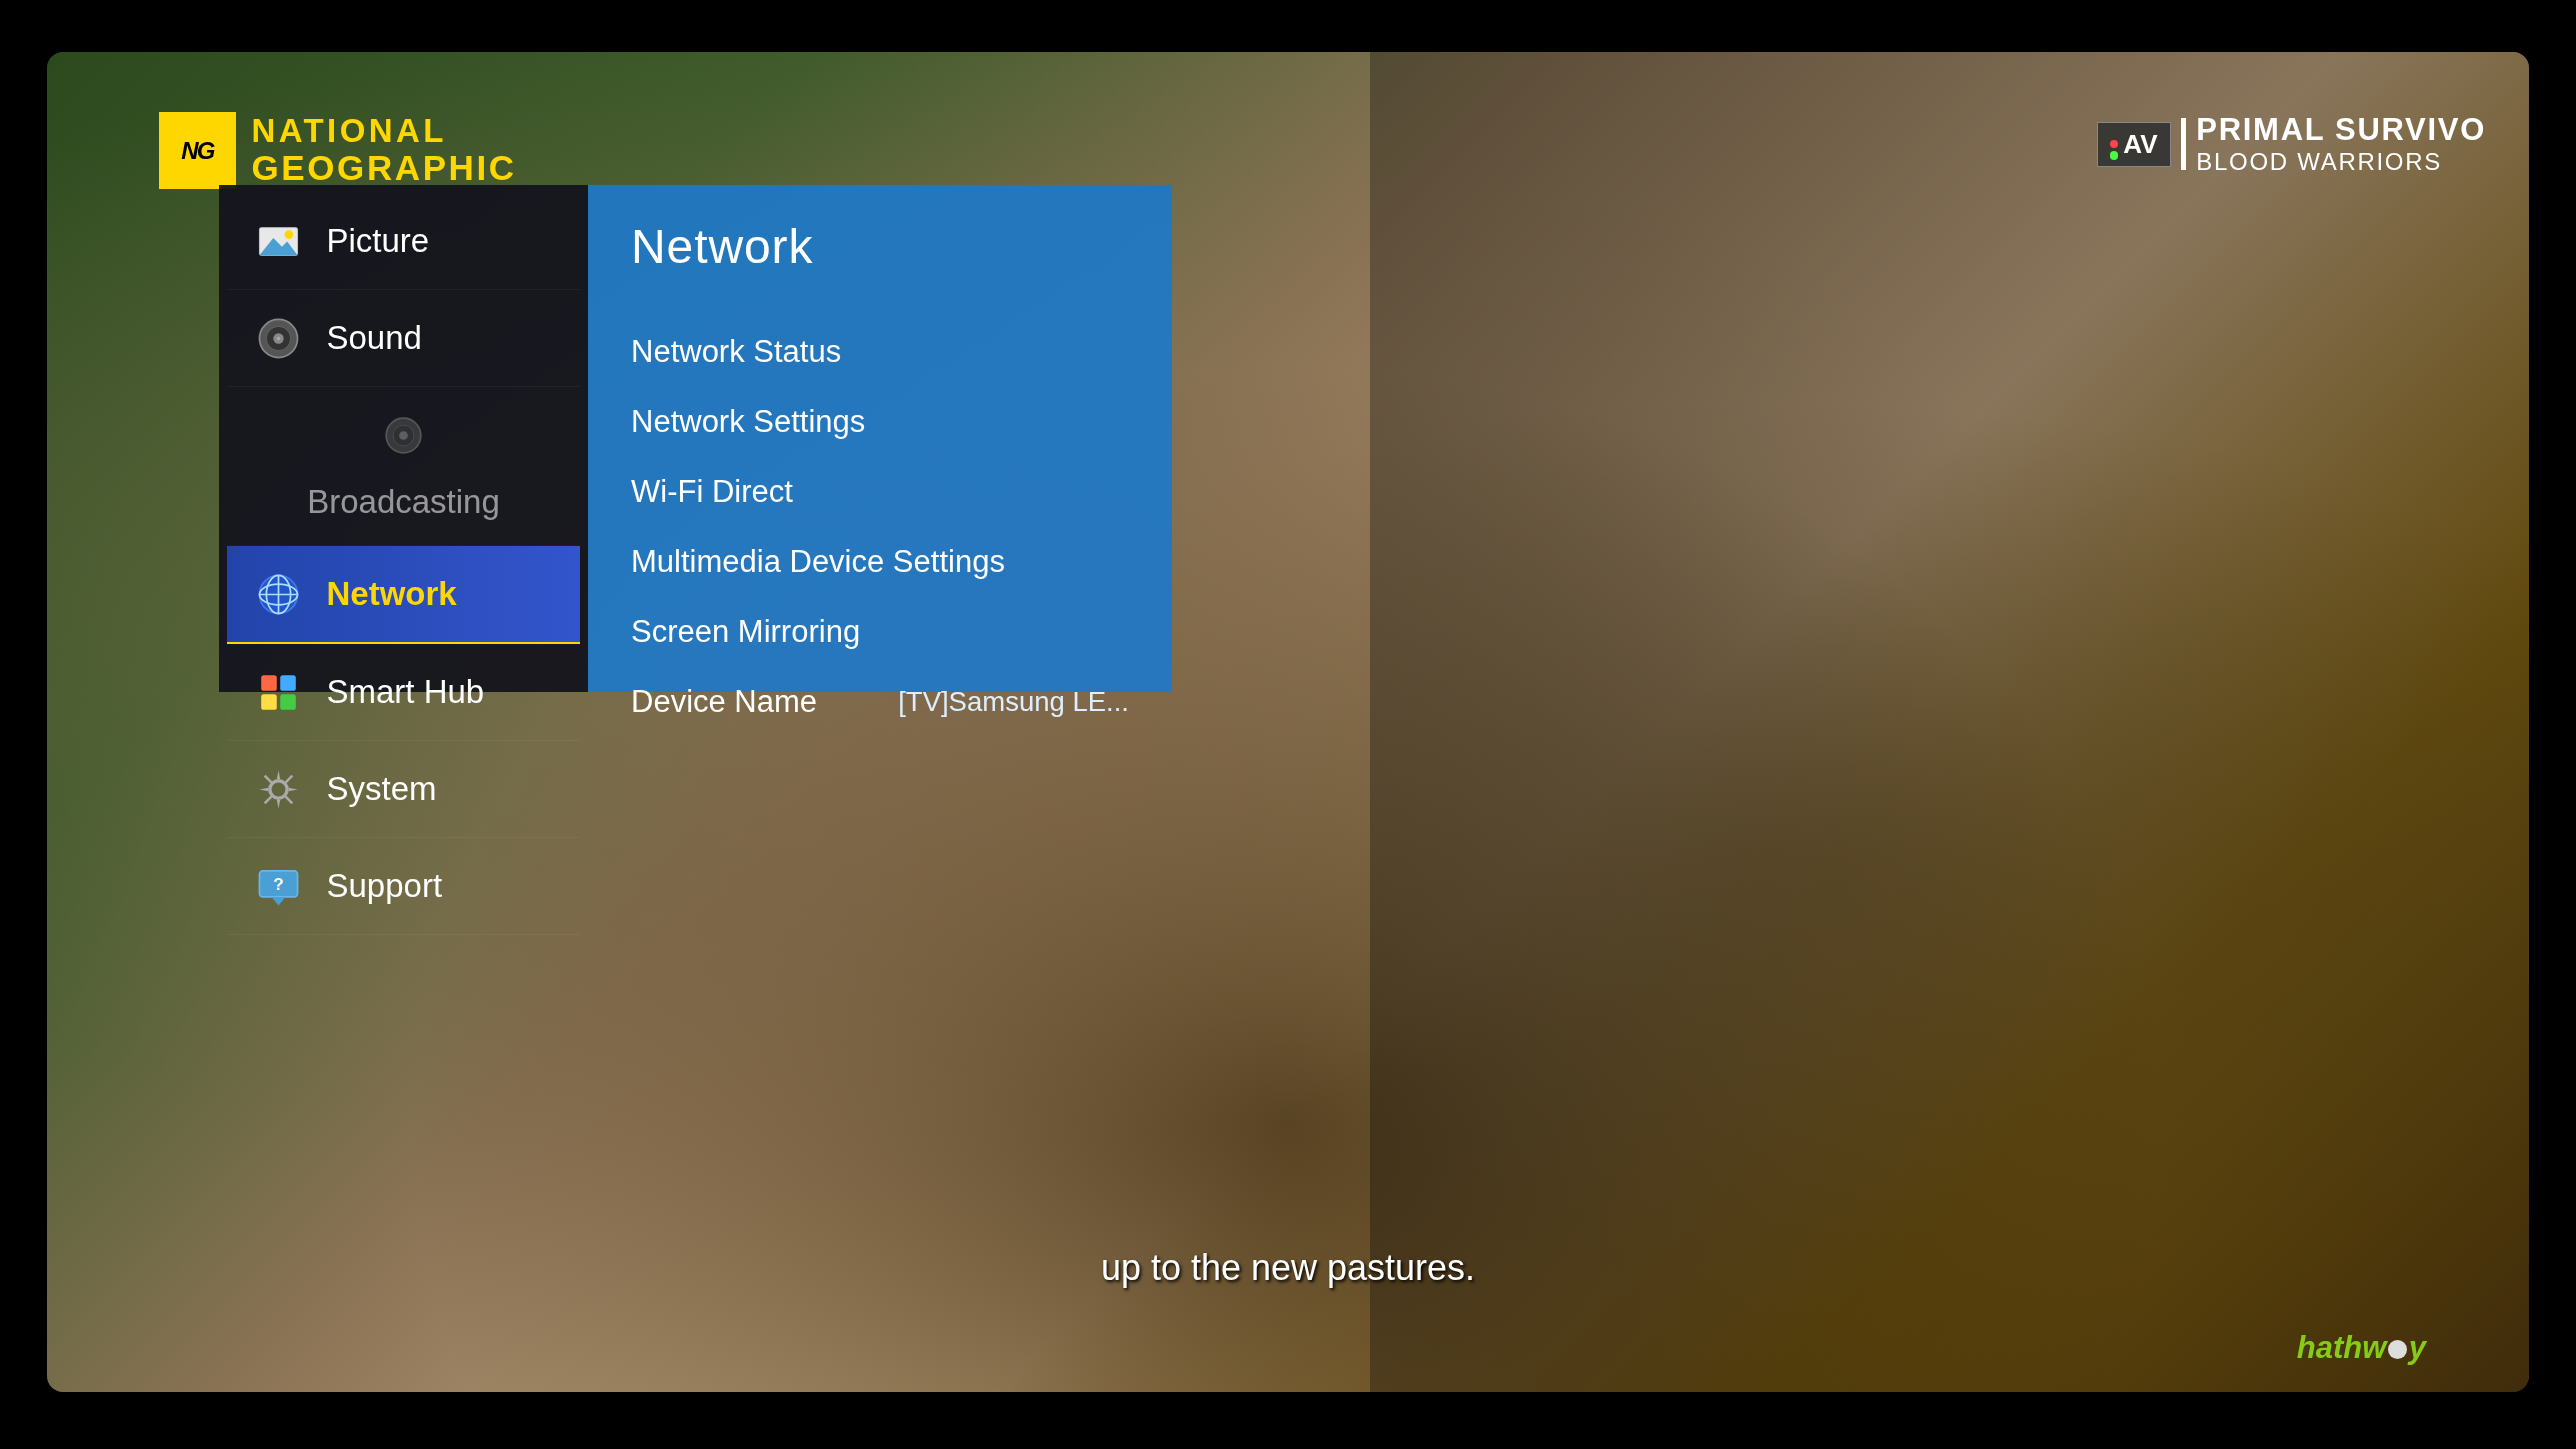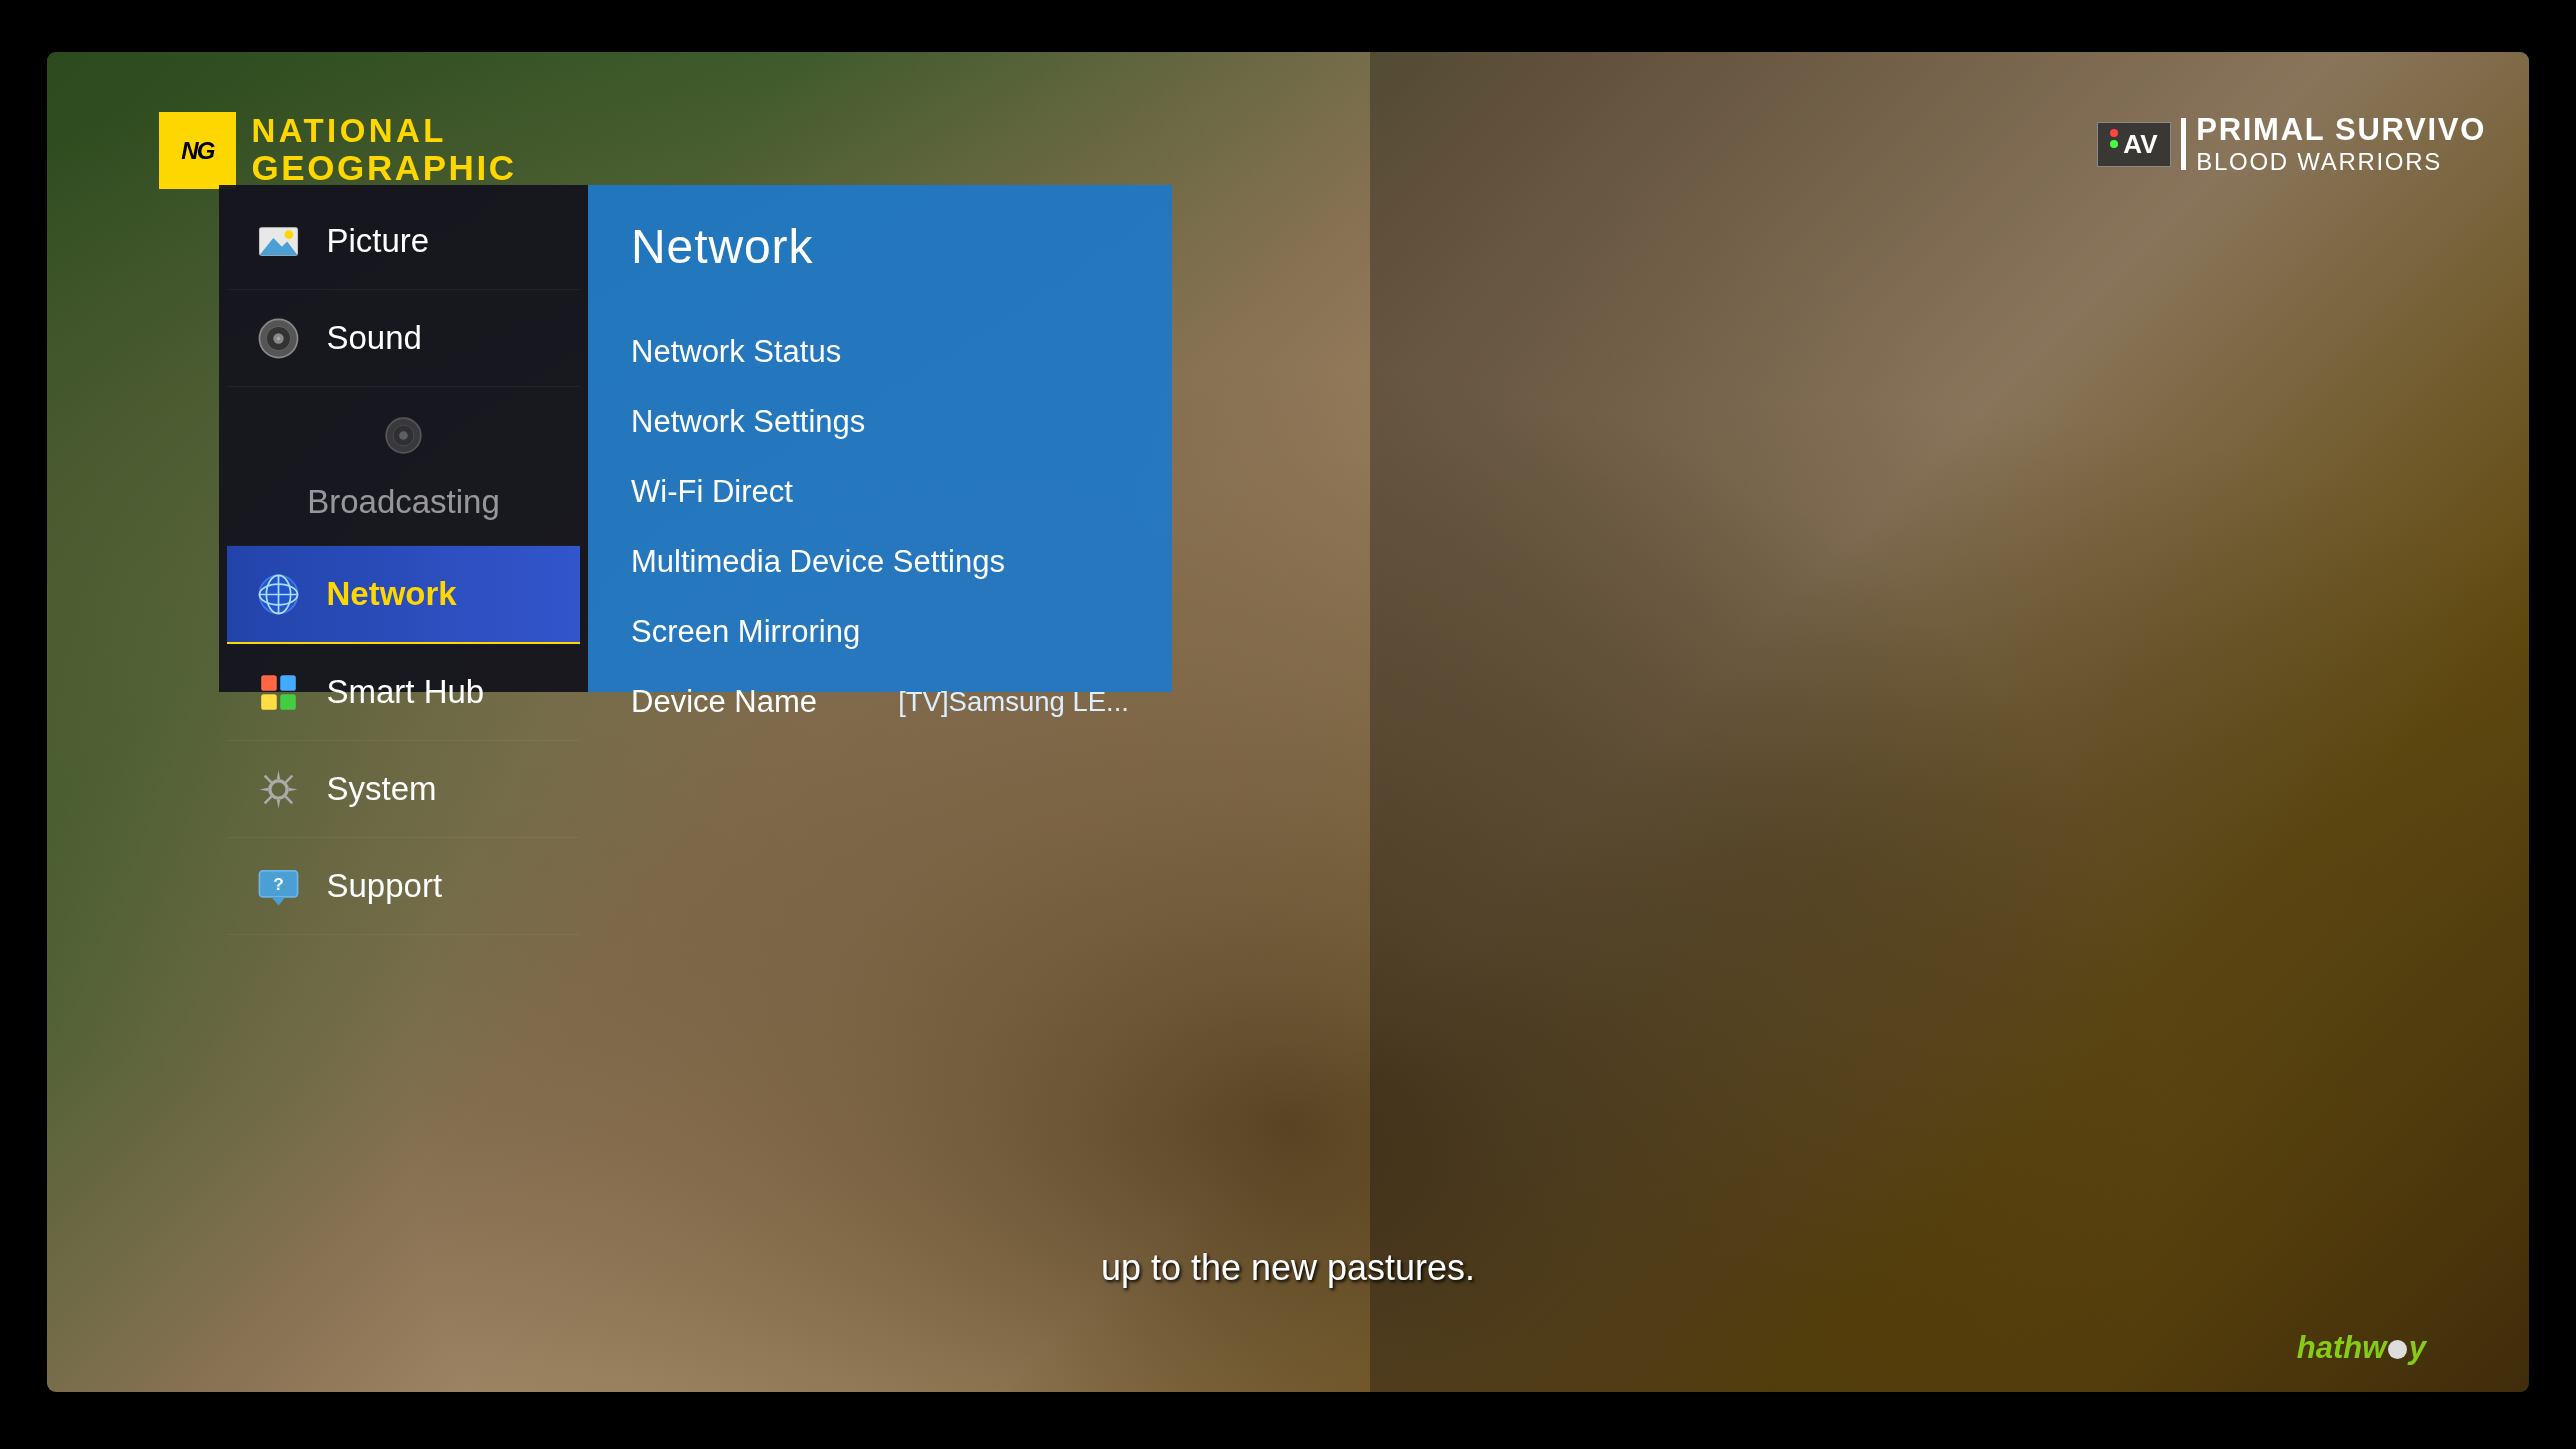--- a/index.html
+++ b/index.html
@@ -15,21 +15,21 @@
 
     
     .tv-screen {
       position: absolute;
       top: 52px;
       left: 47px;
       width: 2482px;
       height: 1340px;
       background: #1a1a2e;
       overflow: hidden;
-      border-radius: 9px;
+      border-radius: 16px;
     }
 
     
     .bg-scene {
       position: absolute;
       top: 0; left: 0;
       width: 100%; height: 100%;
       background: linear-gradient(135deg, #2c4a1e 0%, #3d5a2a 20%, #8b7355 40%, #c4a882 60%, #8b6914 80%, #5c4010 100%);
       overflow: hidden;
     }
@@ -120,21 +120,21 @@
     .channel-name .line2 {
       font-size: 24px;
       font-weight: 500;
     }
 
     .av-badge {
       background: rgba(50,50,50,0.9);
       border: 1.7px solid #888;
       padding: 6px 12px;
       display: flex;
-      align-items: flex-start;
+      align-items: flex-end;
       gap: 5.2px;
     }
 
     .av-dots {
       display: flex;
       flex-direction: column;
       gap: 2.6px;
     }
 
     .av-dot {

